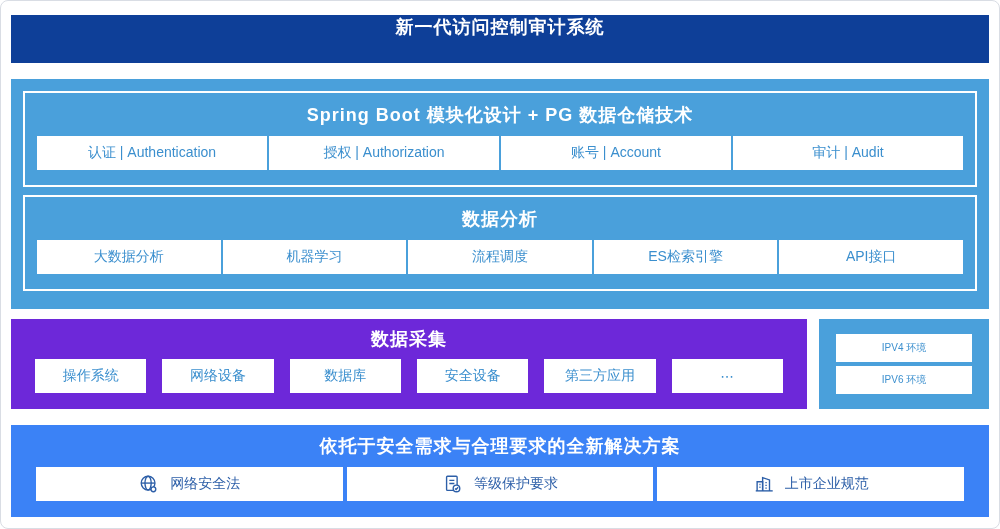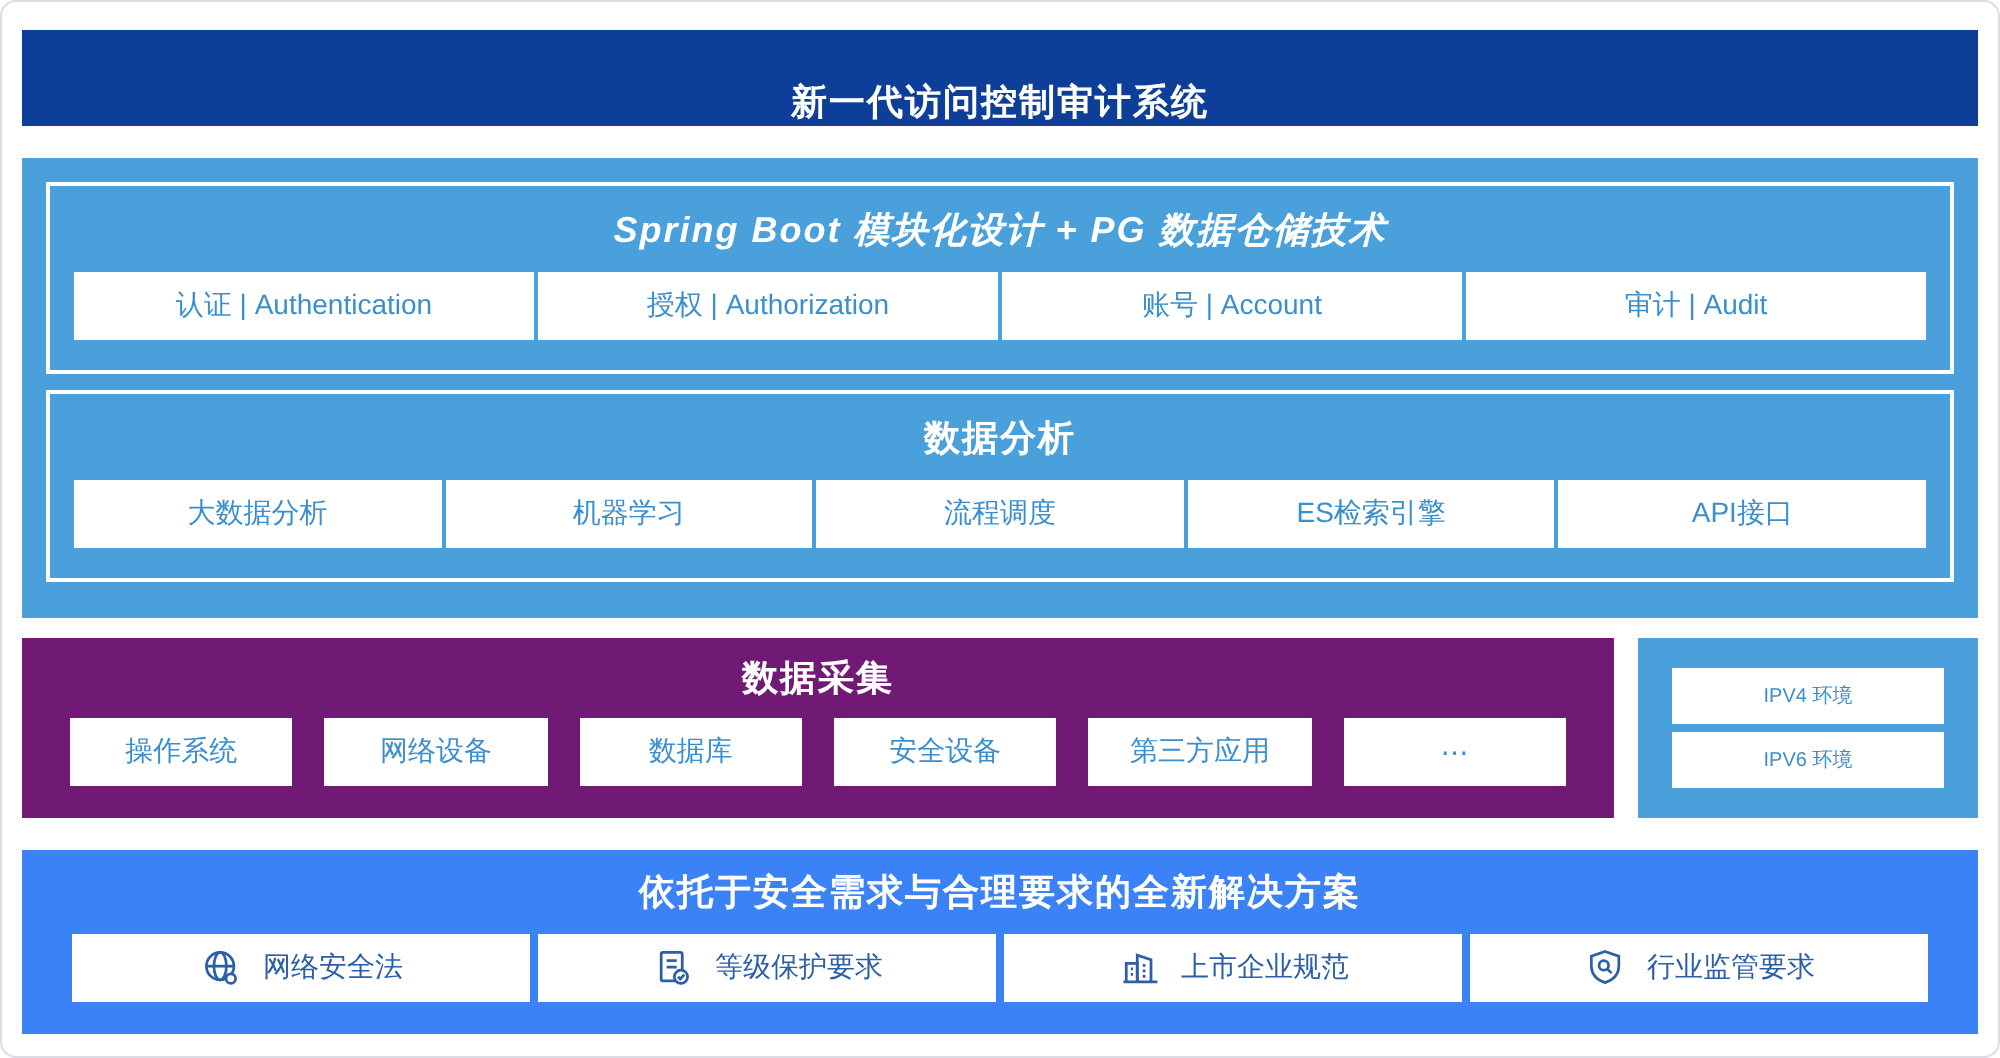--- a/index.html
+++ b/index.html
@@ -13,21 +13,21 @@
     border-radius:8px;
     padding:14px 10px 13px 10px;
     display:flex; flex-direction:column;
     overflow:hidden;
   }
 
   
   .banner {
     height:48px; flex:none;
     background:#0e3f98;
-    display:flex; align-items:flex-end; justify-content:center;
+    display:flex; align-items:flex-start; justify-content:center;
     color:#ffffff; font-size:18px; font-weight:bold;
     letter-spacing:1px;
     margin-bottom:16px;
   }
 
   
   .platform {
     height:230px; flex:none;
     background:#4aa0db;
     padding:12px 12px 18px 12px;
@@ -39,41 +39,41 @@
     border:2px solid #ffffff;
     display:flex; flex-direction:column;
     padding:0 12px 15px 12px;
   }
   .layer-title {
     flex:1;
     display:flex; align-items:center; justify-content:center;
     color:#ffffff; font-size:18px; font-weight:bold;
     letter-spacing:1px;
   }
-  .layer-title.italic { font-style:italic; }
+  .layer-title.italic { }
   .box-row {
     flex:none; height:34px;
     display:flex; gap:2px;
   }
   .white-box {
     flex:1; background:#ffffff;
     display:flex; align-items:center; justify-content:center;
     color:#3b8fce; font-size:14px;
     white-space:nowrap;
   }
 
   
   .mid-row {
     height:90px; flex:none;
     display:flex; gap:12px;
     margin-bottom:16px;
   }
   .collection {
     flex:1;
-    background:#701a75;
+    background:#6d28d9;
     display:flex; flex-direction:column;
     padding:0 24px 16px 24px;
   }
   .collection .layer-title { flex:1; }
   .collection .box-row { gap:16px; }
   .env-panel {
     width:170px; flex:none;
     background:#4aa0db;
     padding:15px 17px;
     display:flex; flex-direction:column; justify-content:space-between;
@@ -185,27 +185,17 @@
           <svg viewBox="0 0 24 24" fill="none" stroke="#2d5fa8" stroke-width="1.5">
             <path d="M4.5 19.5V9.5h6v10"></path>
             <path d="M10.5 19.5V5l7.5 2.5v12"></path>
             <path d="M3 19.5h18.5"></path>
             <path d="M7 12.5h1.2M7 15.5h1.2M13.5 10.5h1.5M13.5 13.5h1.5M13.5 16.5h1.5"></path>
           </svg>
         </span>
         <span>上市企业规范</span>
       </div>
 
-      <div class="white-box">
-        <span class="sol-icon">
-          <svg viewBox="0 0 24 24" fill="none" stroke="#2d5fa8" stroke-width="1.5">
-            <path d="M11.5 3l7.5 2.6v5.1c0 4.8-3.2 7.9-7.5 9.3-4.3-1.4-7.5-4.5-7.5-9.3V5.6z"></path>
-            <circle cx="10.8" cy="10.6" r="2.6"></circle>
-            <path d="M12.8 12.6l2.2 2.2"></path>
-          </svg>
-        </span>
-        <span>行业监管要求</span>
-      </div>
 
     </div>
   </div>
 
 </div>
 
 </body></html>

